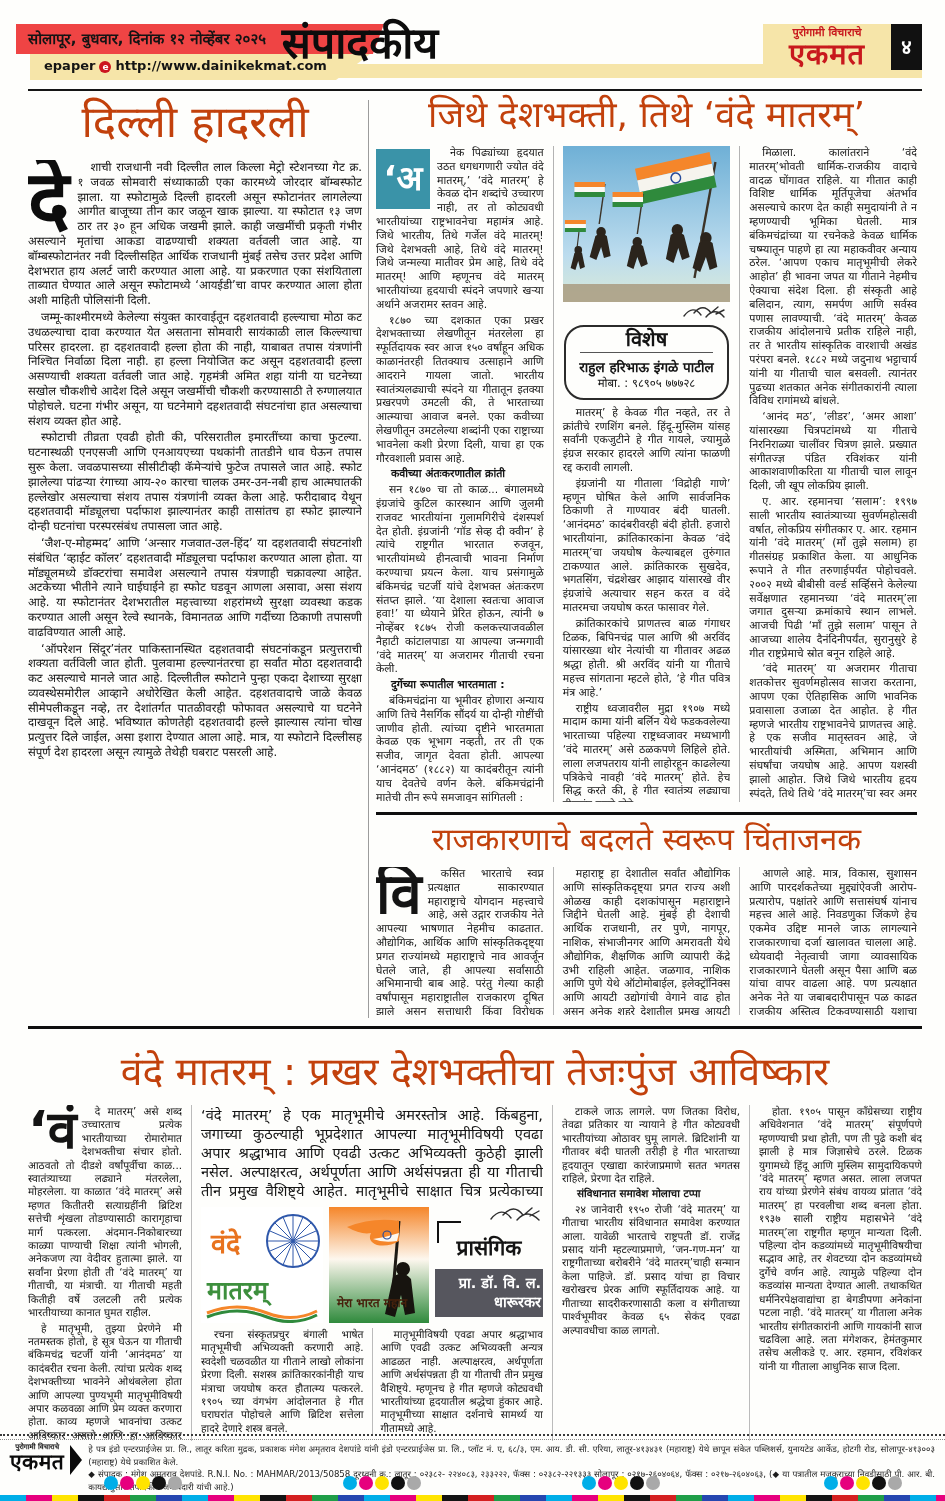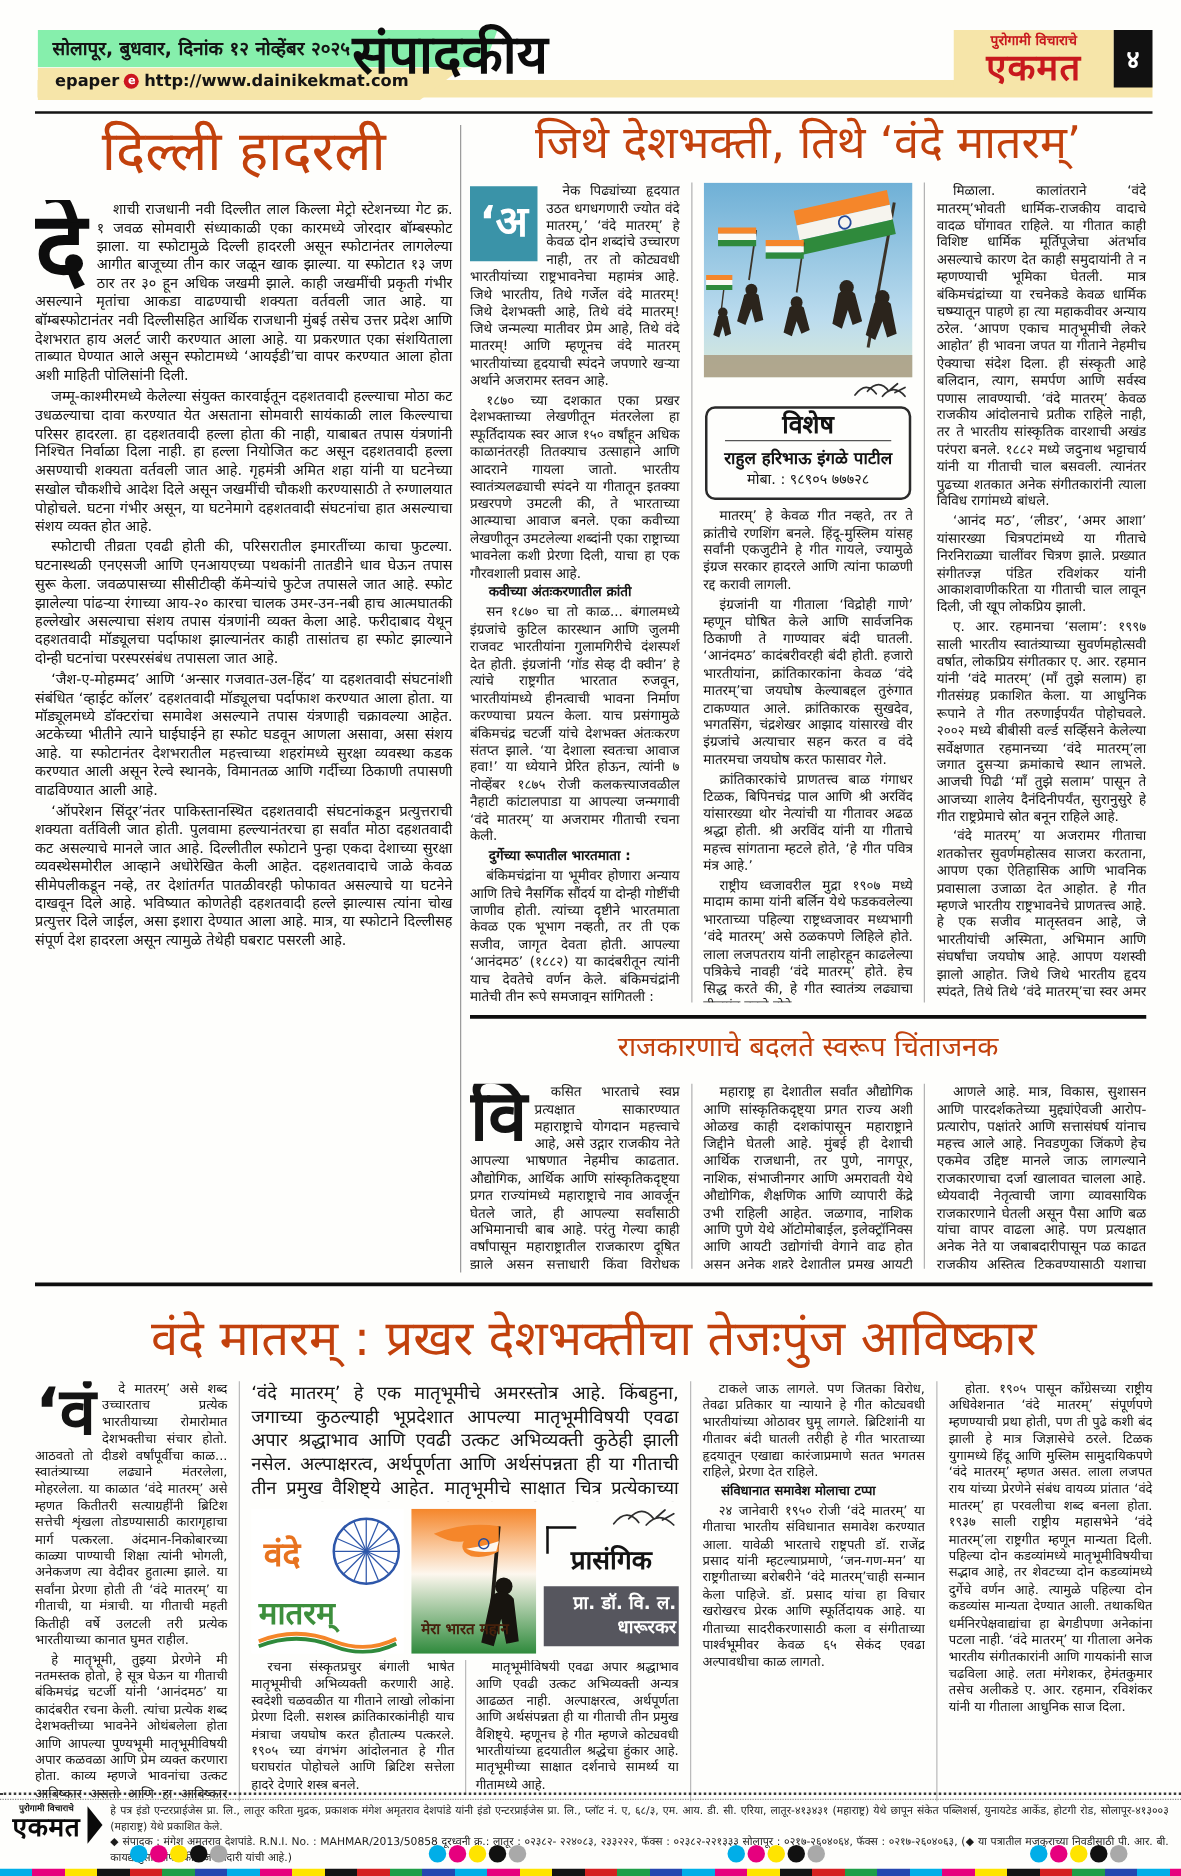--- a/index.html
+++ b/index.html
@@ -3,21 +3,21 @@
 <meta charset="utf-8">
 <style>
   *{margin:0;padding:0;box-sizing:border-box}
   html,body{background:#ffffff}
   body{font-family:"DejaVu Sans",sans-serif;color:#141414}
   .page{position:relative;width:945px;height:1501px;background:#fefefc;overflow:hidden}
 
   
   .cream{background:#f6e5a9}
   .strip{position:absolute;left:30px;top:64px;width:892px;height:14px;background:#f6e5a9}
-  .date-band{position:absolute;left:30px;top:24px;width:368px;height:30px;background:#86efac;
+  .date-band{position:absolute;left:16px;top:24px;width:368px;height:30px;background:#ef4444;
     font-size:15px;font-weight:600;line-height:30px;padding-left:12px;
     clip-path:polygon(0 0,100% 0,97% 100%,0 100%)}
   .epaper-band{position:absolute;left:30px;top:54px;width:340px;height:26px;background:#f6e5a9;
     font-size:13px;font-weight:700;line-height:24px;padding-left:14px;
     clip-path:polygon(0 0,100% 0,90% 100%,0 100%)}
   .epaper-band .ico{display:inline-block;width:12px;height:12px;border-radius:50%;background:#cc1520;
     color:#fff;font-size:9px;line-height:12px;text-align:center;vertical-align:middle;margin:0 4px}
   .section-title{position:absolute;left:250px;top:12px;width:220px;text-align:center;
     font-size:43px;font-weight:700;color:#0c0c0c}
   .masthead{position:absolute;left:763px;top:24px;width:128px;height:46px;background:#f6e5a9;text-align:center}
@@ -44,28 +44,28 @@
   .art2{position:absolute;left:376px;top:92px;width:541px;height:718px}
   .art2 h1{font-size:36px;line-height:46px;white-space:nowrap}
   .cols{display:flex;margin-top:8px}
   .col{flex:1;overflow:hidden;font-size:10.8px;line-height:13.8px}
   .col + .col{border-left:1px solid #b3b3b3;margin-left:9px;padding-left:9px}
   .art2 .col{height:656px}
   .dc-teal{float:left;width:54px;height:60px;background:#3a93a8;color:#fff;font-size:34px;font-weight:700;
     text-align:center;line-height:58px;margin:3px 7px 2px 0}
   .photo{width:100%;height:156px;display:block}
   .birds{display:block;margin:2px 2px 2px auto}
-  .vbox{border:2px solid #2b2b2b;border-radius:8px;text-align:center;padding:6px 4px 7px;margin:3px 1px 6px}
+  .vbox{border:2px solid #2b2b2b;border-radius:20px;text-align:center;padding:6px 4px 7px;margin:3px 1px 6px}
   .vbox .vtitle{font-size:20px;font-weight:700;border-bottom:1px solid #555;padding-bottom:5px;margin:0 10px 6px}
   .vbox .vauthor{font-size:13.5px;font-weight:700;line-height:17px}
   .vbox .vphone{font-size:11.5px;line-height:15px}
 
   
   .art3{position:absolute;left:376px;top:812px;width:541px;height:208px;border-top:3px solid #0e0e0e;padding-top:4px}
-  .art3 h1{font-size:22px;line-height:40px}
+  .art3 h1{font-size:31px;line-height:40px}
   .art3 .col{height:148px}
   .dc3{float:left;font-size:56px;line-height:50px;font-weight:700;padding:2px 6px 0 0}
 
   
   .art4{position:absolute;left:28px;top:1026px;width:894px;height:404px;border-top:3px solid #0e0e0e;padding-top:17px}
   .art4 h1{font-size:39px;line-height:52px;white-space:nowrap}
   .a4body{display:flex;margin-top:7px;height:336px}
   .a4left{width:154px;overflow:hidden;font-size:10.4px;line-height:13.4px}
   .dc4{float:left;font-size:52px;line-height:46px;font-weight:700;padding:2px 5px 0 0}
   .a4mid{width:362px;border-left:1px solid #bbb;border-right:1px solid #bbb;margin:0 9px;padding:0 9px}

